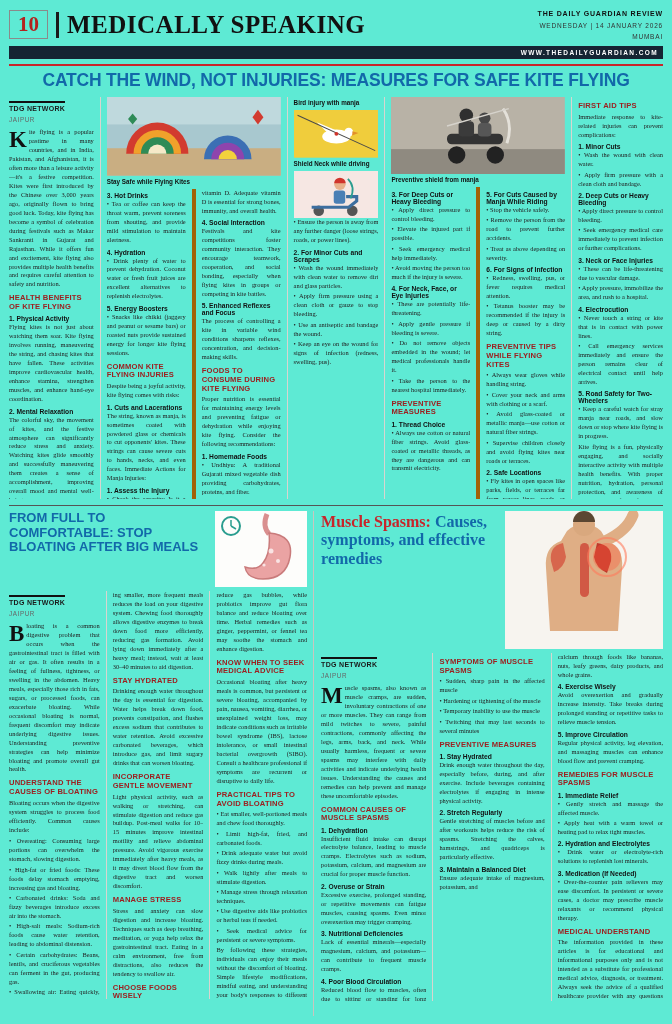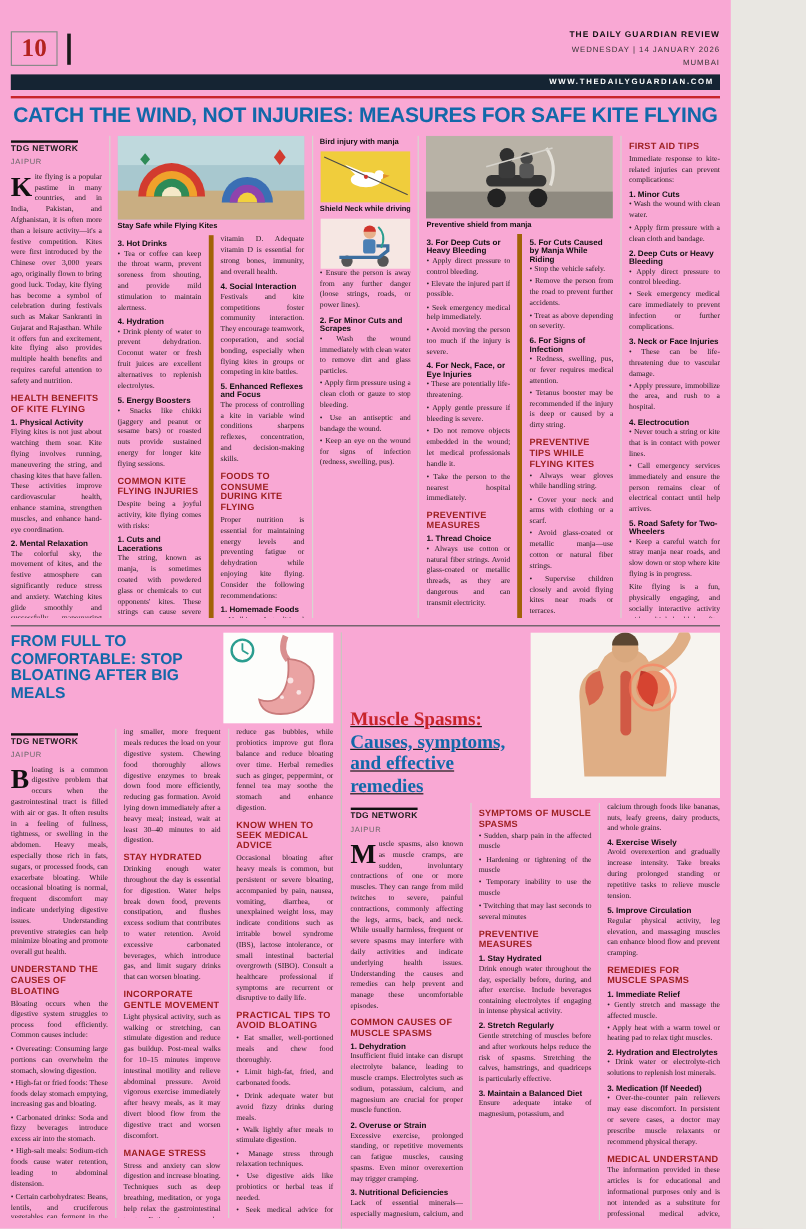--- a/index.html
+++ b/index.html
@@ -1,16 +1,16 @@
 <!DOCTYPE html>
 <html><head>
 <meta charset="utf-8">
 <style>
   html,body{margin:0;padding:0;background:#e9e7e2;}
-  .page{box-sizing:border-box;width:609px;height:1024px;background:#f9a8d4;padding:22px 9px;
+  .page{box-sizing:border-box;width:672px;height:1024px;background:#5eead4;padding:6px 9px;
         overflow:hidden;font-family:"Liberation Serif",serif;color:#1a1a1a;position:relative;}
   
   .header{display:flex;align-items:center;gap:8px;padding:2px 0 4px;}
   .pagenum{border:1.5px solid #8a8a8a;color:#b3231f;font:bold 21px "Liberation Serif",serif;padding:1px 8px;}
   .mast-divider{width:3px;height:26px;background:#1a1a1a;}
   .masthead{font:bold 25px "Liberation Serif",serif;margin:0;letter-spacing:.5px;color:#111;}
   .pubinfo{margin-left:auto;text-align:right;font-family:"Liberation Sans",sans-serif;font-size:6.5px;
            letter-spacing:.8px;color:#333;line-height:1.7;}
   .pubname{font-weight:bold;font-size:7px;color:#111;}
   .navbar{background:#152433;height:13px;display:flex;align-items:center;justify-content:flex-end;padding:0 5px;}
@@ -40,34 +40,35 @@
   .b{margin-bottom:1.5px;}
   .dropcap{float:left;font:bold 23px/0.85 "Liberation Serif",serif;padding:2px 2px 0 0;color:#111;}
   
   .bottom{display:flex;margin-top:6px;border-top:1.5px solid #555;padding-top:5px;height:505px;overflow:hidden;}
   .bloat{width:46.5%;padding-right:6px;box-sizing:border-box;}
   .muscle{width:53.5%;border-left:1px solid #c9c6bf;padding-left:7px;box-sizing:border-box;}
   .bloat-head{display:flex;gap:14px;align-items:flex-start;}
   .bloat-headline{font:bold 13px "Liberation Sans",sans-serif;color:#1268a9;margin:0;line-height:1.12;flex:1;}
   .stomach{width:92px;flex:0 0 auto;}
   .bloat .cols{height:408px;overflow:hidden;margin-top:4px;}
-  .muscle-head{display:flex;gap:0;align-items:flex-end;text-decoration:underline;}
+  .muscle-head{display:flex;gap:0;align-items:flex-start;}
   .muscle-headline{font:bold 16px "Liberation Serif",serif;margin:0;line-height:1.15;flex:1;padding-top:2px;}
   .mh-lead{color:#c8242a;} .mh-rest{color:#1268a9;}
   .anatomy{width:158px;flex:0 0 auto;}
   .muscle .cols{height:348px;overflow:hidden;margin-top:4px;}
 </style>
 </head>
 <body>
 
 <div class="page">
 
   <div class="header">
     <div class="pagenum">10</div>
     <div class="mast-divider"></div>
+    <h1 class="masthead">MEDICALLY SPEAKING</h1>
     <div class="pubinfo">
       <div class="pubname">THE DAILY GUARDIAN REVIEW</div>
       <div class="pubdate">WEDNESDAY | 14 JANUARY 2026</div>
       <div class="pubcity">MUMBAI</div>
     </div>
   </div>
   <div class="navbar">
     <span class="url">WWW.THEDAILYGUARDIAN.COM</span>
   </div>
 

